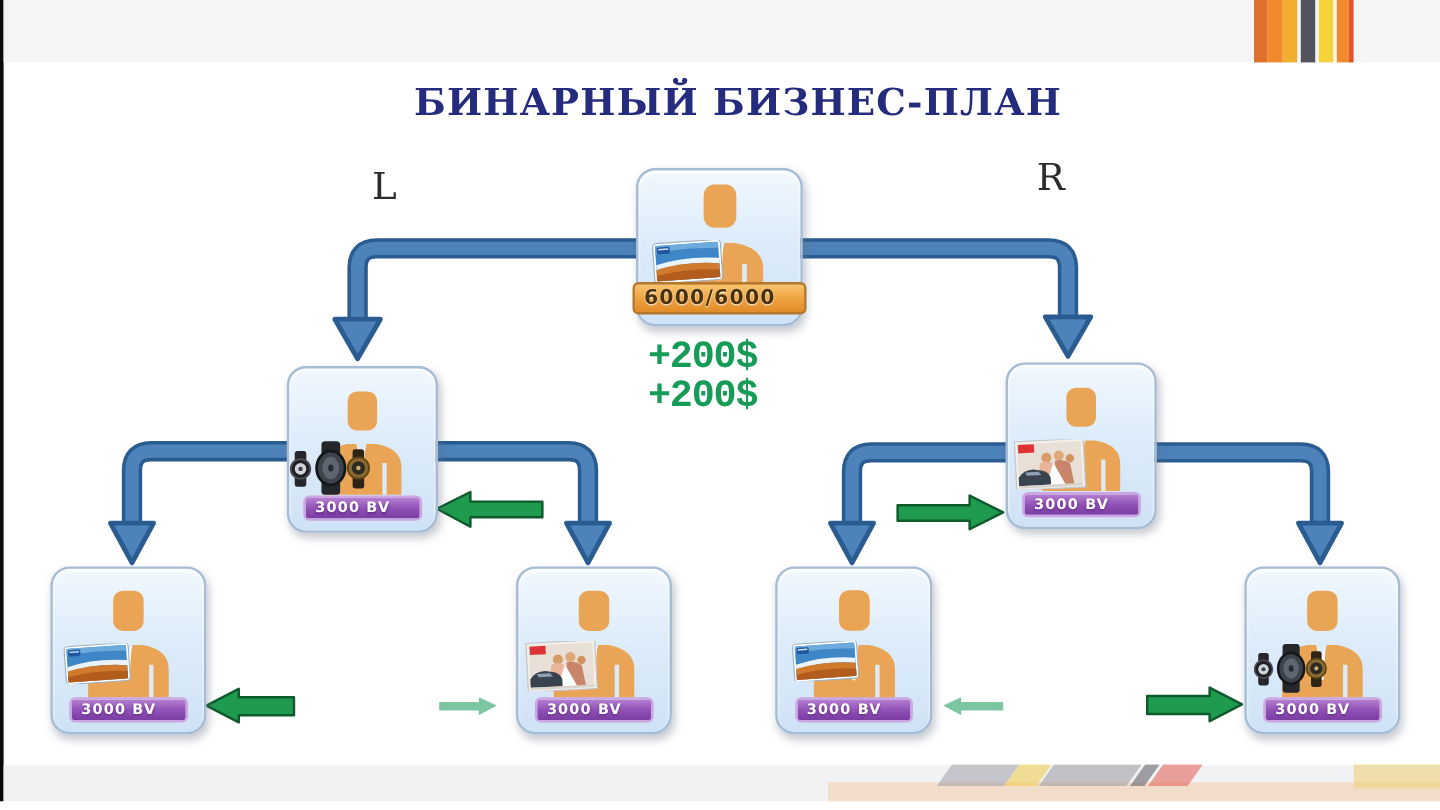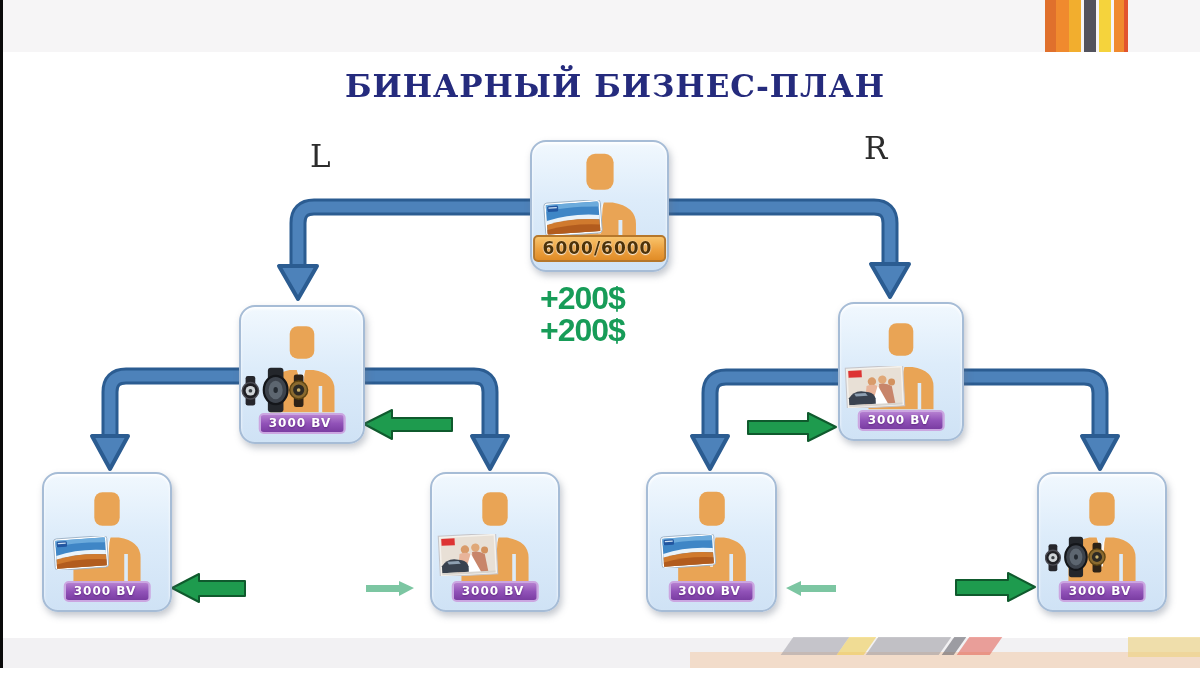--- a/index.html
+++ b/index.html
@@ -23,35 +23,35 @@
     position:absolute;left:300px;top:68px;width:630px;text-align:center;
     font-family:"DejaVu Serif","Liberation Serif",serif;font-weight:700;
     font-size:31px;color:#252b7d;letter-spacing:1px;
   }
   .branch-label{
     position:absolute;font-family:"DejaVu Serif","Liberation Serif",serif;
     font-size:31px;color:#2c2c2c;
   }
   .bonus{
     position:absolute;left:540px;top:282px;width:130px;
-    font-family:Liberation Sans, sans-serif;font-weight:700;
+    font-family:Liberation Mono, monospace;font-weight:700;
     font-size:32px;line-height:32px;color:#179c58;letter-spacing:-1px;
   }
 
   .node{
     position:absolute;border-radius:16px;
     background:linear-gradient(180deg,#f1f8fe 0%,#ddecfa 45%,#cfe2f5 100%);
     border:2px solid #a6bcd6;
     box-shadow:2px 4px 7px rgba(100,110,130,.38), inset 0 2px 3px #ffffff;
   }
   .person{position:absolute;top:6px;left:50%;transform:translateX(-50%);width:72%;height:82%;}
   .product{position:absolute;}
   .badge{
     position:absolute;left:50%;bottom:8px;transform:translateX(-50%);
-    white-space:nowrap;font-weight:700;border-radius:5px;padding:1px 12px 2px 8px;
+    white-space:nowrap;font-weight:700;border-radius:5px;padding:1px 24px 2px 8px;
     font-family:"DejaVu Sans","Liberation Sans",sans-serif;letter-spacing:1px;
   }
   .badge.gold{
     background:linear-gradient(180deg,#f8c46c 0%,#eda13f 55%,#e08c27 100%);
     border:2px solid #b5772b;color:#4d3208;font-size:17px;
     text-shadow:0 1px 1px rgba(255,255,255,.85), 0 0 2px rgba(255,255,255,.6);
   }
   .badge.purple{
     background:linear-gradient(180deg,#b57fd0 0%,#9152b8 50%,#7a3da2 100%);
     border:2px solid #cba6e1;color:#ffffff;font-size:12px;

